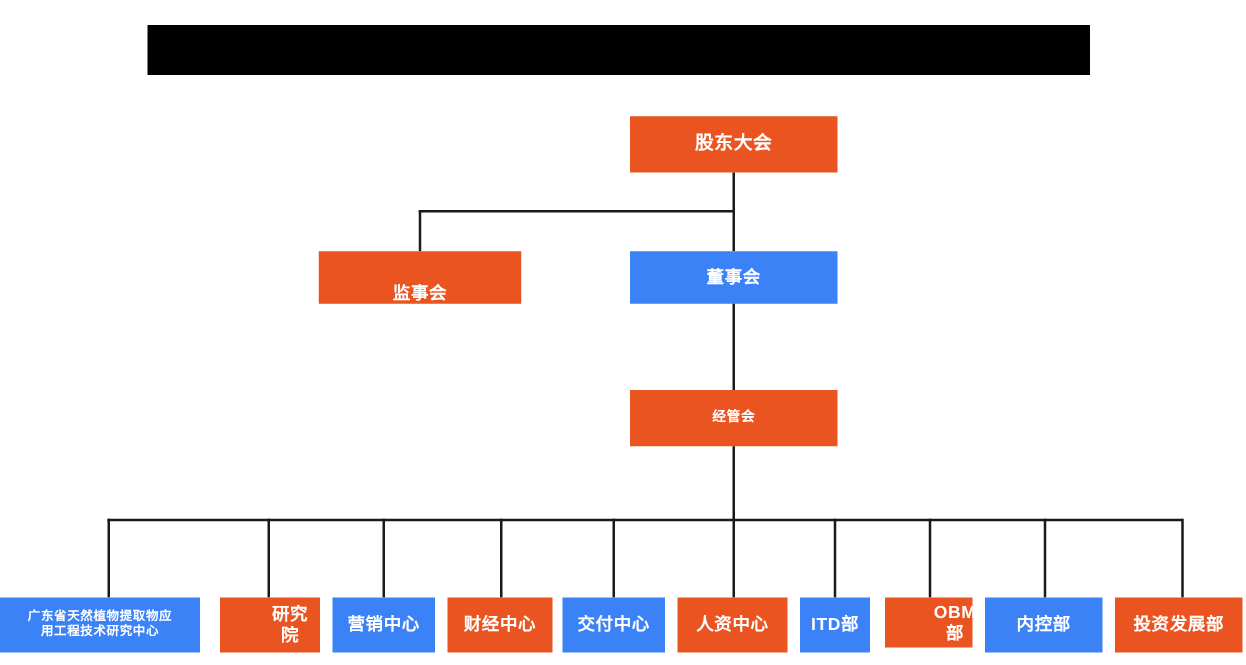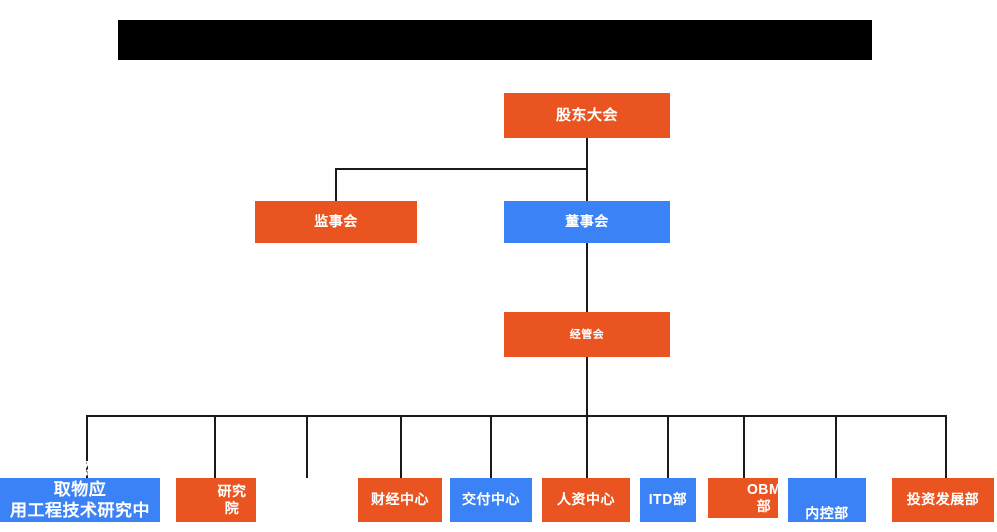--- a/index.html
+++ b/index.html
@@ -68,21 +68,21 @@
   </div>
 
   <div class="conn v" style="left:586px; top:138px; height:31px;"></div>
 
   <div class="conn h" style="left:335px; top:168px; width:252px;"></div>
 
   <div class="conn v" style="left:335px; top:168px; height:33px;"></div>
 
   <div class="conn v" style="left:586px; top:168px; height:33px;"></div>
 
-  <div class="node dark" style="left:255px; top:201px; width:162px; height:42px; font-size:14px;">
+  <div class="node dark" style="left:255px; top:201px; width:162px; height:42px; font-size:14px;align-items:flex-end;">
     <span class="label">监事会</span>
   </div>
 
   <div class="node light" style="left:504px; top:201px; width:166px; height:42px; font-size:14px;">
     <span class="label">董事会</span>
   </div>
 
   <div class="conn v" style="left:586px; top:243px; height:69px;"></div>
 
   <div class="node dark" style="left:504px; top:312px; width:166px; height:45px; font-size:11px;">
@@ -97,31 +97,34 @@
   <div class="conn v" style="left:214px; top:415px; height:63px;"></div>
   <div class="conn v" style="left:306px; top:415px; height:63px;"></div>
   <div class="conn v" style="left:400px; top:415px; height:63px;"></div>
   <div class="conn v" style="left:490px; top:415px; height:63px;"></div>
   <div class="conn v" style="left:586px; top:415px; height:63px;"></div>
   <div class="conn v" style="left:667px; top:415px; height:63px;"></div>
   <div class="conn v" style="left:743px; top:415px; height:63px;"></div>
   <div class="conn v" style="left:835px; top:415px; height:63px;"></div>
   <div class="conn v" style="left:945px; top:415px; height:63px;"></div>
 
-  <div class="node light" style="left:0px; top:478px; width:160px; height:44px; font-size:17px;">
+  <div class="node light" style="left:0px; top:478px; width:160px; height:44px; font-size:10px;">
     <span class="label">
       <span>广东省天然植物提取物应</span><br>
       <span>用工程技术研究中心</span>
     </span>
   </div>
 
   <div class="node dark" style="left:176px; top:478px; width:80px; height:44px; font-size:14px;padding-left:32px;">
     <span class="label">研究院</span>
   </div>
 
+  <div class="node light" style="left:266px; top:478px; width:82px; height:44px; font-size:14px;">
+    <span class="label">营销中心</span>
+  </div>
 
   <div class="node dark" style="left:358px; top:478px; width:84px; height:44px; font-size:14px;">
     <span class="label">财经中心</span>
   </div>
 
   <div class="node light" style="left:450px; top:478px; width:82px; height:44px; font-size:14px;">
     <span class="label">交付中心</span>
   </div>
 
   <div class="node dark" style="left:542px; top:478px; width:88px; height:44px; font-size:14px;">
@@ -129,21 +132,21 @@
   </div>
 
   <div class="node light" style="left:640px; top:478px; width:56px; height:44px; font-size:14px;">
     <span class="label">ITD部</span>
   </div>
 
   <div class="node dark" style="left:708px; top:478px; width:70px; height:40px; font-size:14px;padding-left:42px;">
     <span class="label">OBM部</span>
   </div>
 
-  <div class="node light" style="left:788px; top:478px; width:78px; height:44px; font-size:14px;align-items:flex-end;">
+  <div class="node light" style="left:788px; top:478px; width:94px; height:44px; font-size:14px;">
     <span class="label">内控部</span>
   </div>
 
   <div class="node dark" style="left:892px; top:478px; width:102px; height:44px; font-size:14px;">
     <span class="label">投资发展部</span>
   </div>
 
 </div>
 
 </body></html>

